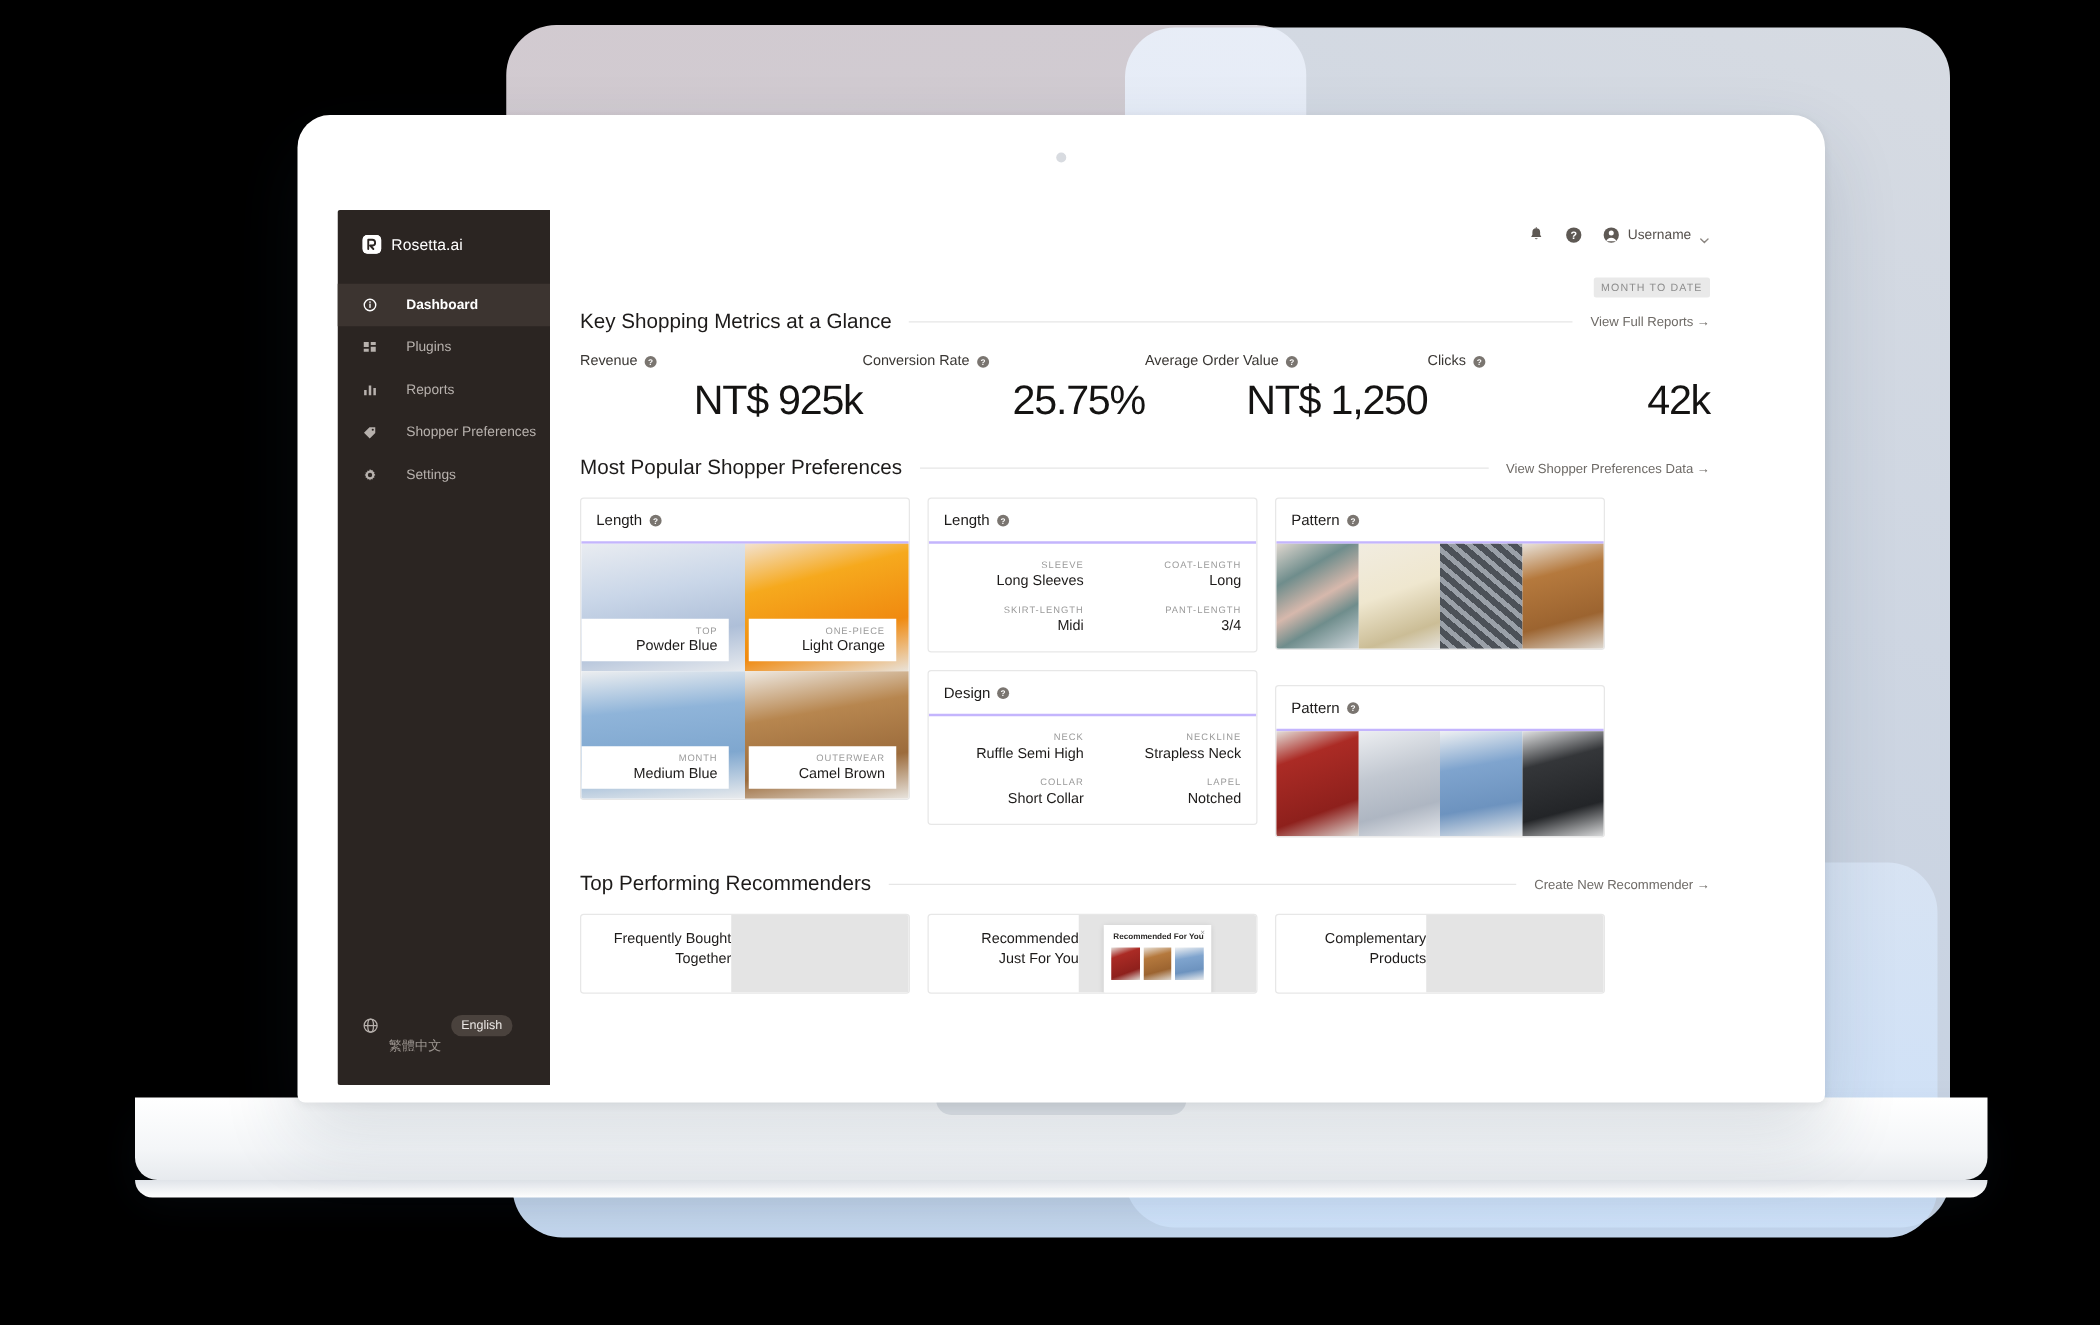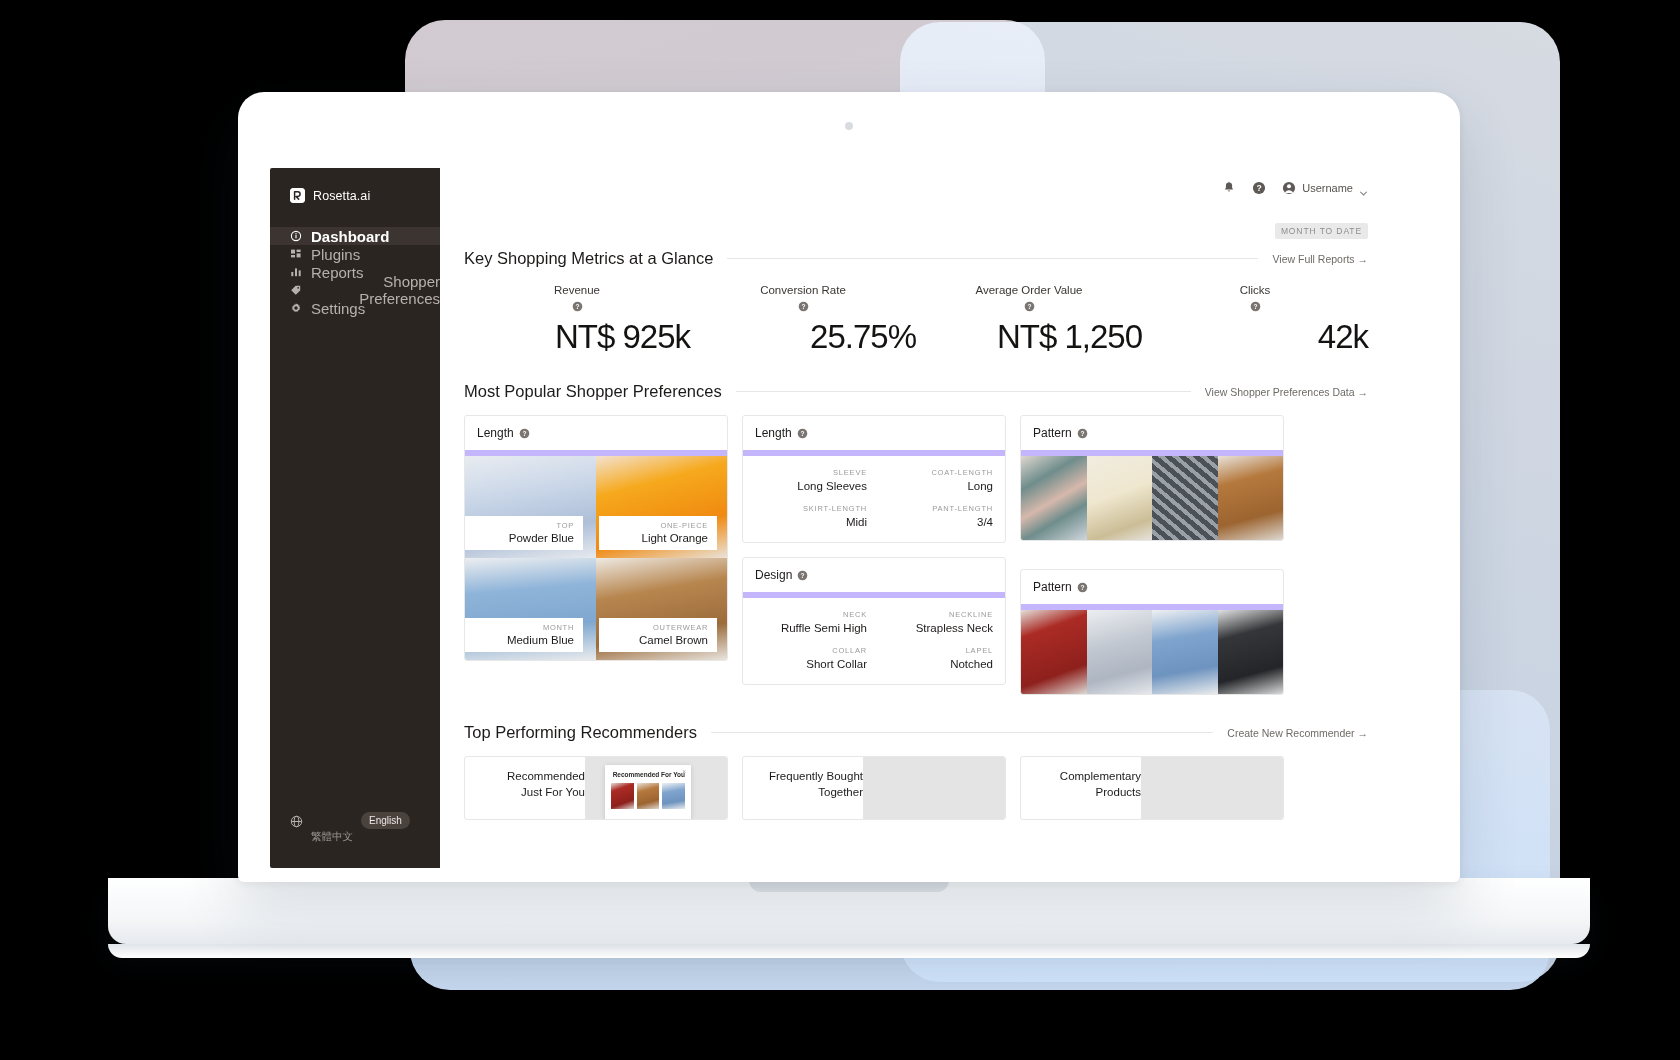--- a/index.html
+++ b/index.html
@@ -75,22 +75,22 @@
   .brand { display:flex; align-items:center; gap:8px; padding:20px 0 18px 20px; }
   .brand-mark {
     width:15px; height:15px; border-radius:4px; background:#fff;
     display:flex; align-items:center; justify-content:center; flex:0 0 15px;
   }
   .brand-mark svg { display:block; }
   .brand-name { color:#fff; font-size:12.5px; letter-spacing:.1px; }
 
   .nav { margin-top:6px; }
   .nav-item {
-    display:flex; align-items:center; gap:9px;
-    height:18px; padding-left:20px; color:#b7b1ad; font-size:15px;
+    display:flex; align-items:center; gap:23px;
+    height:34px; padding-left:20px; color:#b7b1ad; font-size:11px;
     cursor:pointer;
   }
   .nav-item.active { background:#3c3430; color:#ffffff; font-weight:bold; }
   .nav-ico { width:12px; height:12px; flex:0 0 12px; display:block; }
   .nav-ico svg { display:block; }
 
   .lang {
     position:absolute; left:20px; bottom:24px;
     display:flex; align-items:center; gap:8px;
   }
@@ -126,40 +126,40 @@
   .sec-rule { flex:1; height:1px; background:#e6e6e6; }
   .sec-link {
     font-size:10.5px; color:#6e6a66; white-space:nowrap; cursor:pointer;
     text-decoration:none;
   }
 
   
   .metrics { display:flex; margin-top:16px; }
   .metric { flex:1; }
   .metric-label {
-    font-size:11.5px; color:#3a3734; display:flex; align-items:center; gap:5px;flex-direction:column;
+    font-size:11.5px; color:#3a3734; display:flex; align-items:center; gap:5px;
   }
   .qmark { width:11px; height:11px; flex:0 0 11px; cursor:pointer; }
   .metric-value {
     font-size:33px; color:#141312; letter-spacing:-1px; margin-top:6px;
     font-weight:normal; white-space:nowrap;
   }
 
   
   .prefs { display:flex; gap:14px; margin-top:14px; }
   .col-a { flex:0 0 264px; }
   .col-b { flex:0 0 264px; display:flex; flex-direction:column; gap:14px; }
   .col-c { flex:0 0 264px; display:flex; flex-direction:column; gap:28px; }
 
   .card {
     border:1px solid #e7e7e7; border-radius:3px; background:#fff; overflow:hidden;
   }
   .card-head {
     padding:10px 12px; font-size:12px; color:#1d1b1a;
-    display:flex; align-items:center; gap:5px; border-bottom:6px solid #c4b5fd;
+    display:flex; align-items:center; gap:5px; border-bottom:2px solid #c4b5fd;
   }
 
   
   .mosaic { position:relative; height:204px; display:grid; grid-template-columns:1fr 1fr; grid-template-rows:1fr 1fr; }
   .ph { position:relative; overflow:hidden; }
   .tagbox {
     position:absolute; left:0; bottom:8px; background:#fff;
     padding:5px 9px 6px 9px; min-width:118px;
   }
   .tagbox.r { left:auto; right:10px; }
@@ -536,40 +536,40 @@
 
               
               <div class="sec-head" style="margin-top:28px;">
                 <div class="sec-title">Top Performing Recommenders</div>
                 <div class="sec-rule"></div>
                 <a class="sec-link" href="#">Create New Recommender →</a>
               </div>
 
               <div class="recs">
                 <div class="rec">
+                  <div class="rec-txt" style="white-space:pre-line;">Frequently Bought
+Together</div>
+                  <div class="rec-art"></div>
+                </div>
+                <div class="rec">
                   <div class="rec-txt" style="white-space:pre-line;">Recommended
 Just For You</div>
                   <div class="rec-art">
                     <div class="popup">
                       <span class="popup-x">×</span>
                       <div class="popup-title">Recommended For You</div>
                       <div class="popup-row">
                         <div class="popup-cell img-q1"></div>
                         <div class="popup-cell img-p4"></div>
                         <div class="popup-cell img-q3"></div>
                       </div>
                     </div>
                   </div>
                 </div>
                 <div class="rec">
-                  <div class="rec-txt" style="white-space:pre-line;">Frequently Bought
-Together</div>
-                  <div class="rec-art"></div>
-                </div>
-                <div class="rec">
                   <div class="rec-txt" style="white-space:pre-line;">Complementary
 Products</div>
                   <div class="rec-art"></div>
                 </div>
               </div>
 
             </div>
           </div>
 
         </div>

